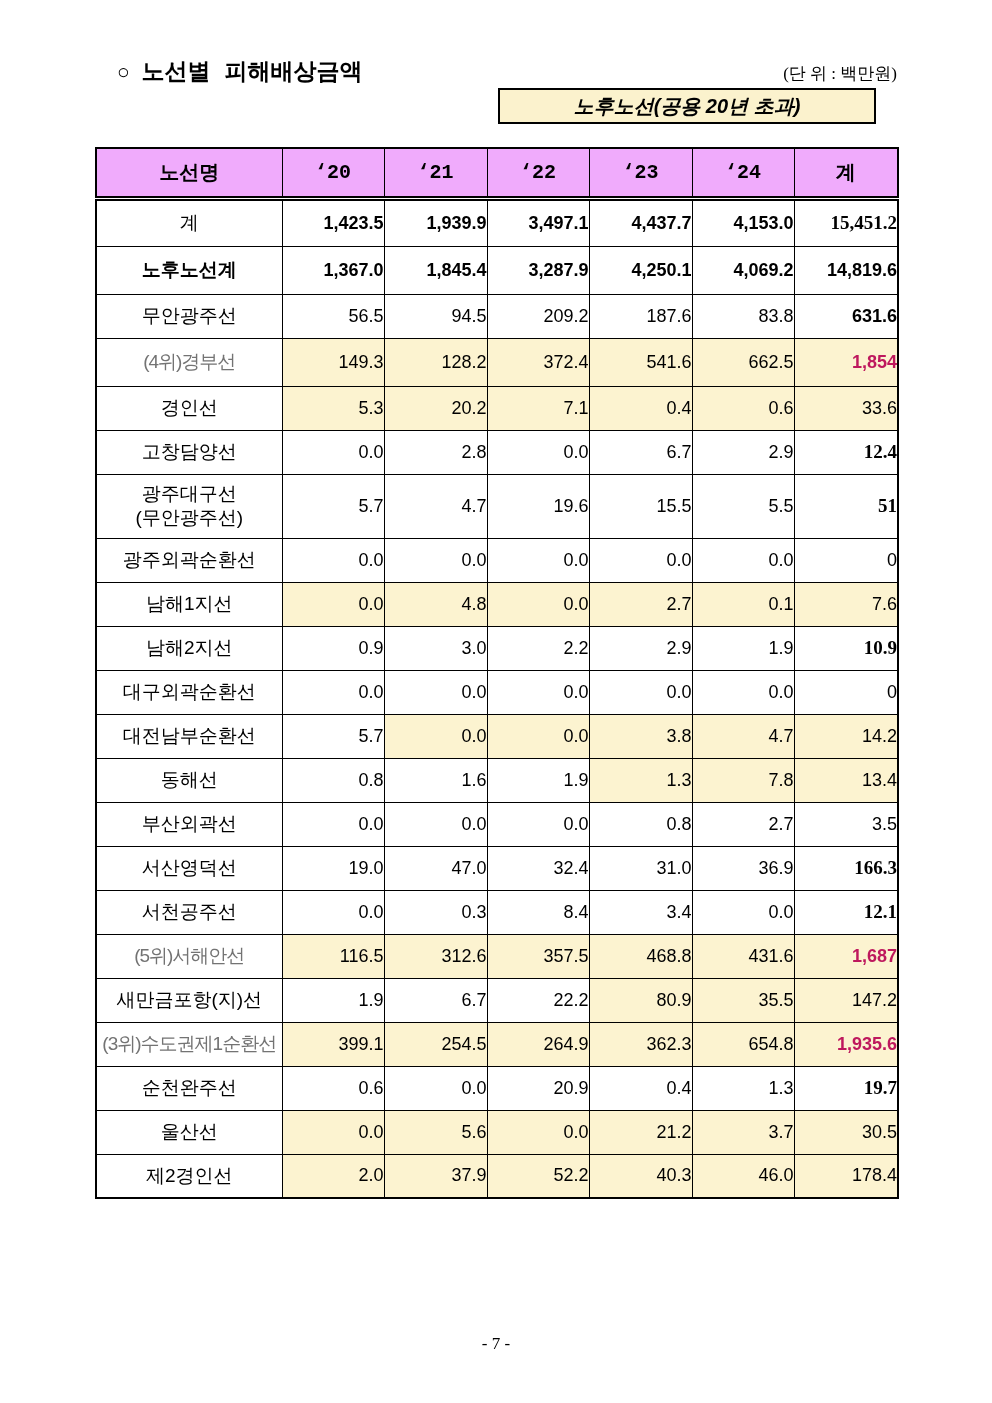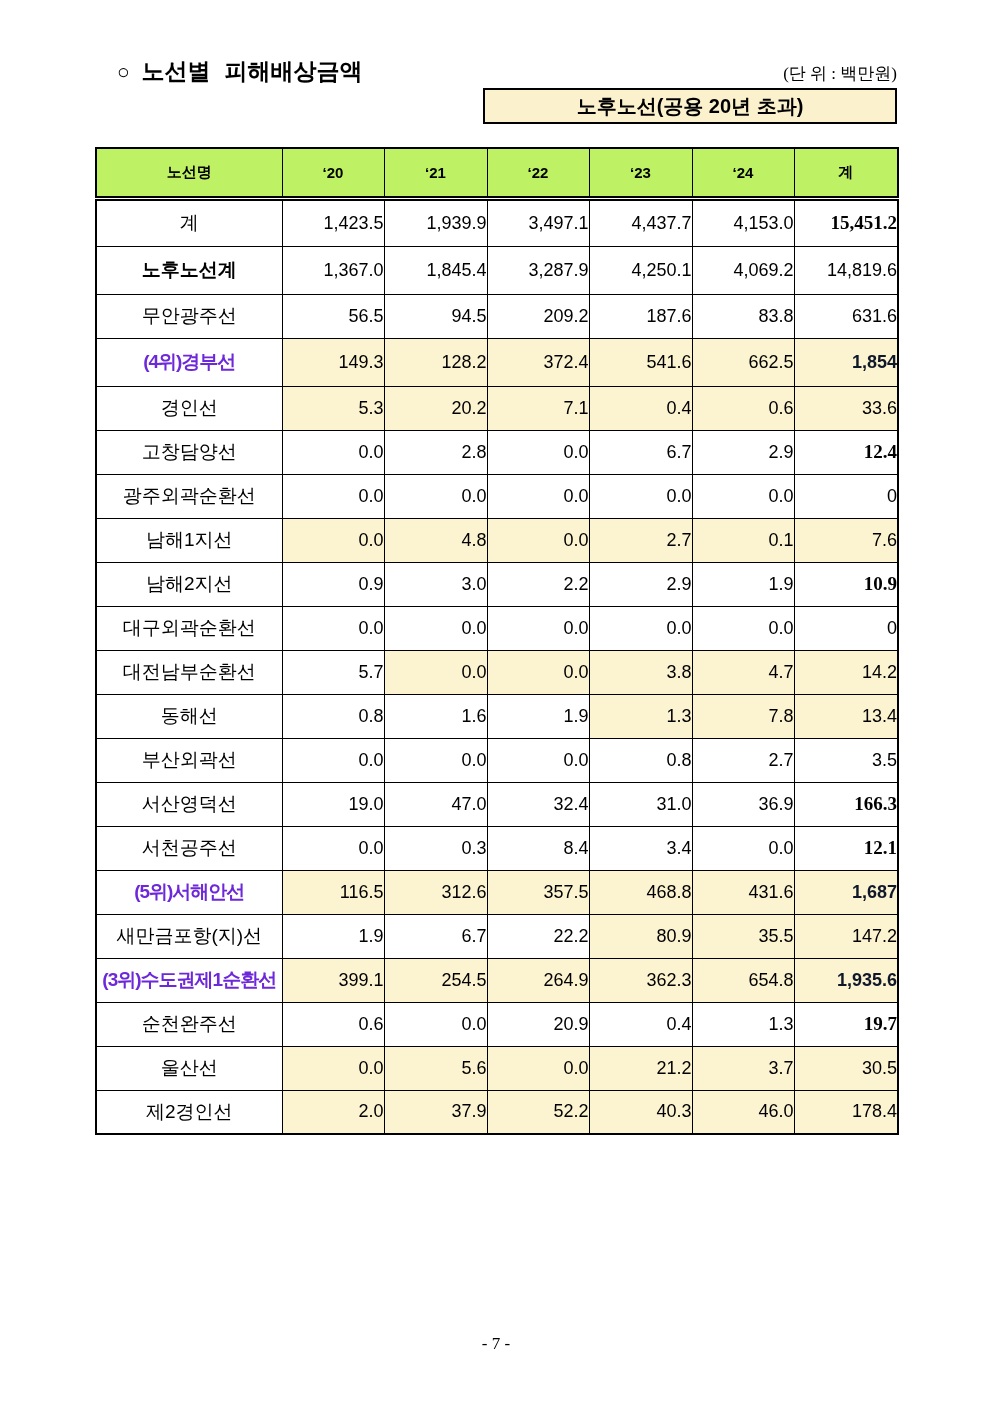--- a/index.html
+++ b/index.html
@@ -13,50 +13,51 @@
     font-family:Liberation Mono, monospace;font-size:23px;font-weight:600;
     letter-spacing:0px;white-space:nowrap;
   }
   .title .bullet{font-weight:400;margin-right:12px;font-size:21px;}
   .unit-note{
     position:absolute;top:62px;right:95px;
     font-family:"Liberation Serif",serif;font-size:17px;white-space:nowrap;
   }
   
   .banner{
-    position:absolute;left:483px;top:88px;width:414px;height:36px;
+    position:absolute;left:498px;top:88px;width:378px;height:36px;
     background:#fbf2cd;border:2px solid #000;box-sizing:border-box;
     display:flex;align-items:center;justify-content:center;
-    font-size:20px;font-weight:700;white-space:nowrap;
+    font-size:20px;font-weight:700;white-space:nowrap;font-style:italic;
   }
   
   table.damages{
     position:absolute;left:95px;top:147px;width:802px;
     border-collapse:collapse;table-layout:fixed;
     border:2px solid #000;
   }
   table.damages th,table.damages td{
     border:1px solid #000;box-sizing:border-box;padding:0;
     vertical-align:middle;overflow:hidden;
   }
   thead th{
-    background:#bef264;height:50px;font-size:15px;font-weight:700;
+    background:#f0abfc;height:50px;font-size:20px;font-weight:700;
     border-bottom:5px double #000 !important;
+    font-family:Liberation Mono, monospace;
   }
   tbody tr{height:44px;}
   tbody tr.h48{height:48px;}
   tbody tr.tall{height:64px;}
   td.label{text-align:center;font-size:19px;line-height:1.25;white-space:nowrap;}
   td.label.serif{font-family:"Liberation Serif",serif;}
   td.label.bold{font-weight:700;}
-  td.label.red{color:#6d28d9;font-weight:700;letter-spacing:-1px;}
+  td.label.red{color:#737373;font-weight:400;letter-spacing:-1px;}
   td.num{text-align:right;padding-right:8px;font-size:18px;white-space:nowrap;}
-  td.num.bold{font-weight:400;}
+  td.num.bold{font-weight:700;}
   td.num.serif{font-family:"Liberation Serif",serif;font-size:19px;font-weight:700;}
-  td.num.redbold{color:#0f172a;font-weight:700;padding-left:11px;}
+  td.num.redbold{color:#be185d;font-weight:700;padding-left:11px;}
   td.hl{background:#fcf3d0;}
   .page-number{
     position:absolute;left:0;top:1334px;width:992px;text-align:center;
     font-family:"Liberation Serif",serif;font-size:17px;
   }
 </style>
 </head>
 <body>
 
 <div class="title">
@@ -136,20 +137,29 @@
       </tr>
       <tr>
         <td class="label">고창담양선</td>
         <td class="num">0.0</td>
         <td class="num">2.8</td>
         <td class="num">0.0</td>
         <td class="num">6.7</td>
         <td class="num">2.9</td>
         <td class="num serif">12.4</td>
       </tr>
+      <tr class="tall">
+        <td class="label">광주대구선<br>(무안광주선)</td>
+        <td class="num">5.7</td>
+        <td class="num">4.7</td>
+        <td class="num">19.6</td>
+        <td class="num">15.5</td>
+        <td class="num">5.5</td>
+        <td class="num serif">51</td>
+      </tr>
       <tr>
         <td class="label">광주외곽순환선</td>
         <td class="num">0.0</td>
         <td class="num">0.0</td>
         <td class="num">0.0</td>
         <td class="num">0.0</td>
         <td class="num">0.0</td>
         <td class="num">0</td>
       </tr>
       <tr>

